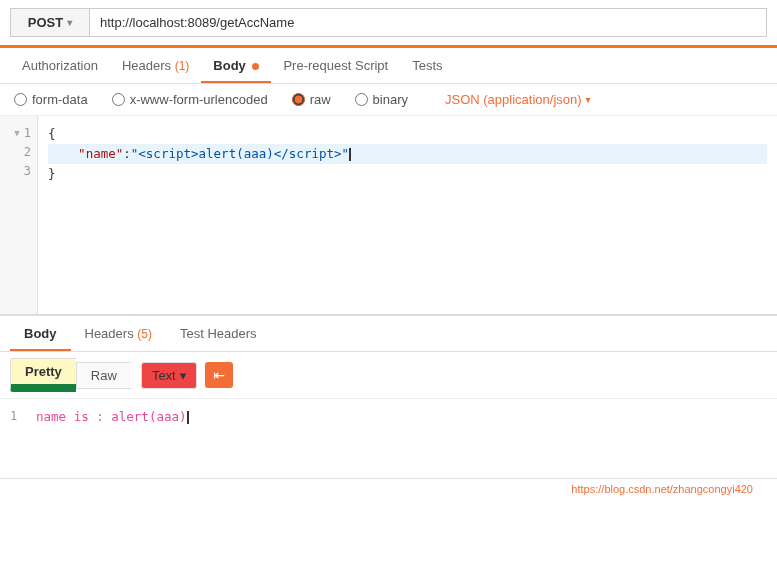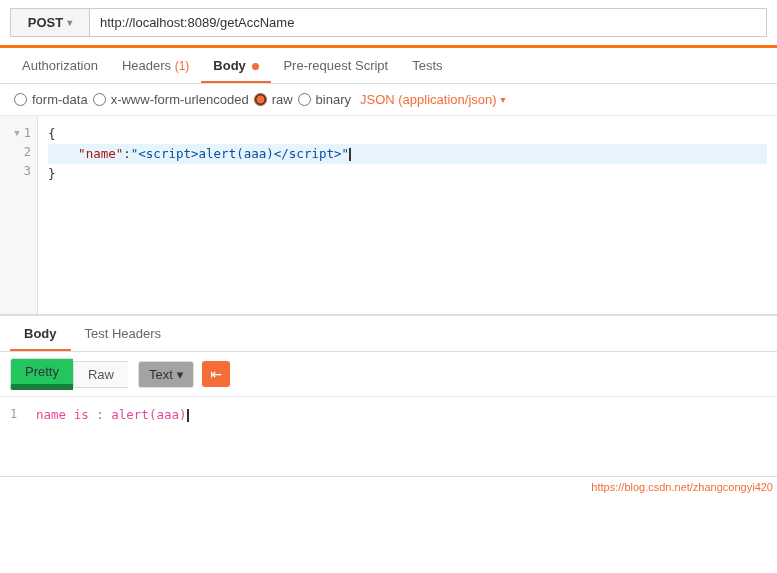--- a/index.html
+++ b/index.html
@@ -89,21 +89,21 @@
       border-radius: 50%;
       margin-left: 3px;
       vertical-align: middle;
     }
 
     
     .body-type-bar {
       display: flex;
       align-items: center;
       padding: 8px 14px;
-      gap: 5px;
+      gap: 24px;
       border-bottom: 1px solid #eee;
       background: #fff;
     }
     .radio-option {
       display: flex;
       align-items: center;
       gap: 5px;
       cursor: pointer;
       font-size: 13px;
       color: #555;
@@ -112,21 +112,21 @@
       accent-color: #f36d36;
       cursor: pointer;
     }
     .json-select {
       display: flex;
       align-items: center;
       gap: 4px;
       color: #f36d36;
       font-size: 13px;
       cursor: pointer;
-      margin-left: 4px;
+      margin-left: 13px;
     }
     .json-select .chevron {
       font-size: 10px;
     }
 
     
     .editor-area {
       background: #fff;
       min-height: 200px;
       border-bottom: 2px solid #ddd;
@@ -230,36 +230,36 @@
       border-right: none;
     }
     .view-btn:first-child {
       border-radius: 3px 0 0 3px;
     }
     .view-btn:last-of-type {
       border-radius: 0 3px 3px 0;
       border-right: 1px solid #ddd;
     }
     .view-btn.active {
-      background: #22c55e;
-      color: #333;
-      font-weight: normal;
-      border-bottom: 6px solid #15803d;
+      background: #fef9c3;
+      color: #333;
+      font-weight: bold;
+      border-bottom: 8px solid #15803d;
     }
     .text-select {
       display: flex;
       align-items: center;
       gap: 4px;
       border: 1px solid #ddd;
       padding: 5px 10px;
       margin-left: 10px;
       cursor: pointer;
       font-size: 13px;
       color: #333;
-      background: #a3a3a3;
+      background: #ef4444;
       border-radius: 3px;
     }
     .wrap-btn {
       margin-left: 8px;
       background: #f36d36;
       border: none;
       border-radius: 3px;
       padding: 5px 8px;
       cursor: pointer;
       display: flex;
@@ -290,21 +290,21 @@
       font-size: 12px;
       min-width: 18px;
     }
     .response-line-text {
       color: #ec4899;
     }
 
     
     .footer-watermark {
       text-align: right;
-      padding: 4px 4px;
+      padding: 4px 24px;
       color: #f36d36;
       font-size: 11px;
     }
 
     .orange { color: #f36d36; }
   </style>
 </head>
 <body>
 
 <div class="url-bar">
@@ -378,20 +378,24 @@
   </div>
 </div>
 
 <div class="response-section">
 
   <div class="response-tabs">
     <div class="response-tab active">
       <span>Body</span>
     </div>
     <div class="response-tab">
+      <span>Headers</span>
+      <span class="tab-badge">(5)</span>
+    </div>
+    <div class="response-tab">
       <span>Test Headers</span>
     </div>
   </div>
 
   <div class="response-toolbar">
     <button class="view-btn active">
       <span>Pretty</span>
     </button>
     <button class="view-btn">
       <span>Raw</span>

